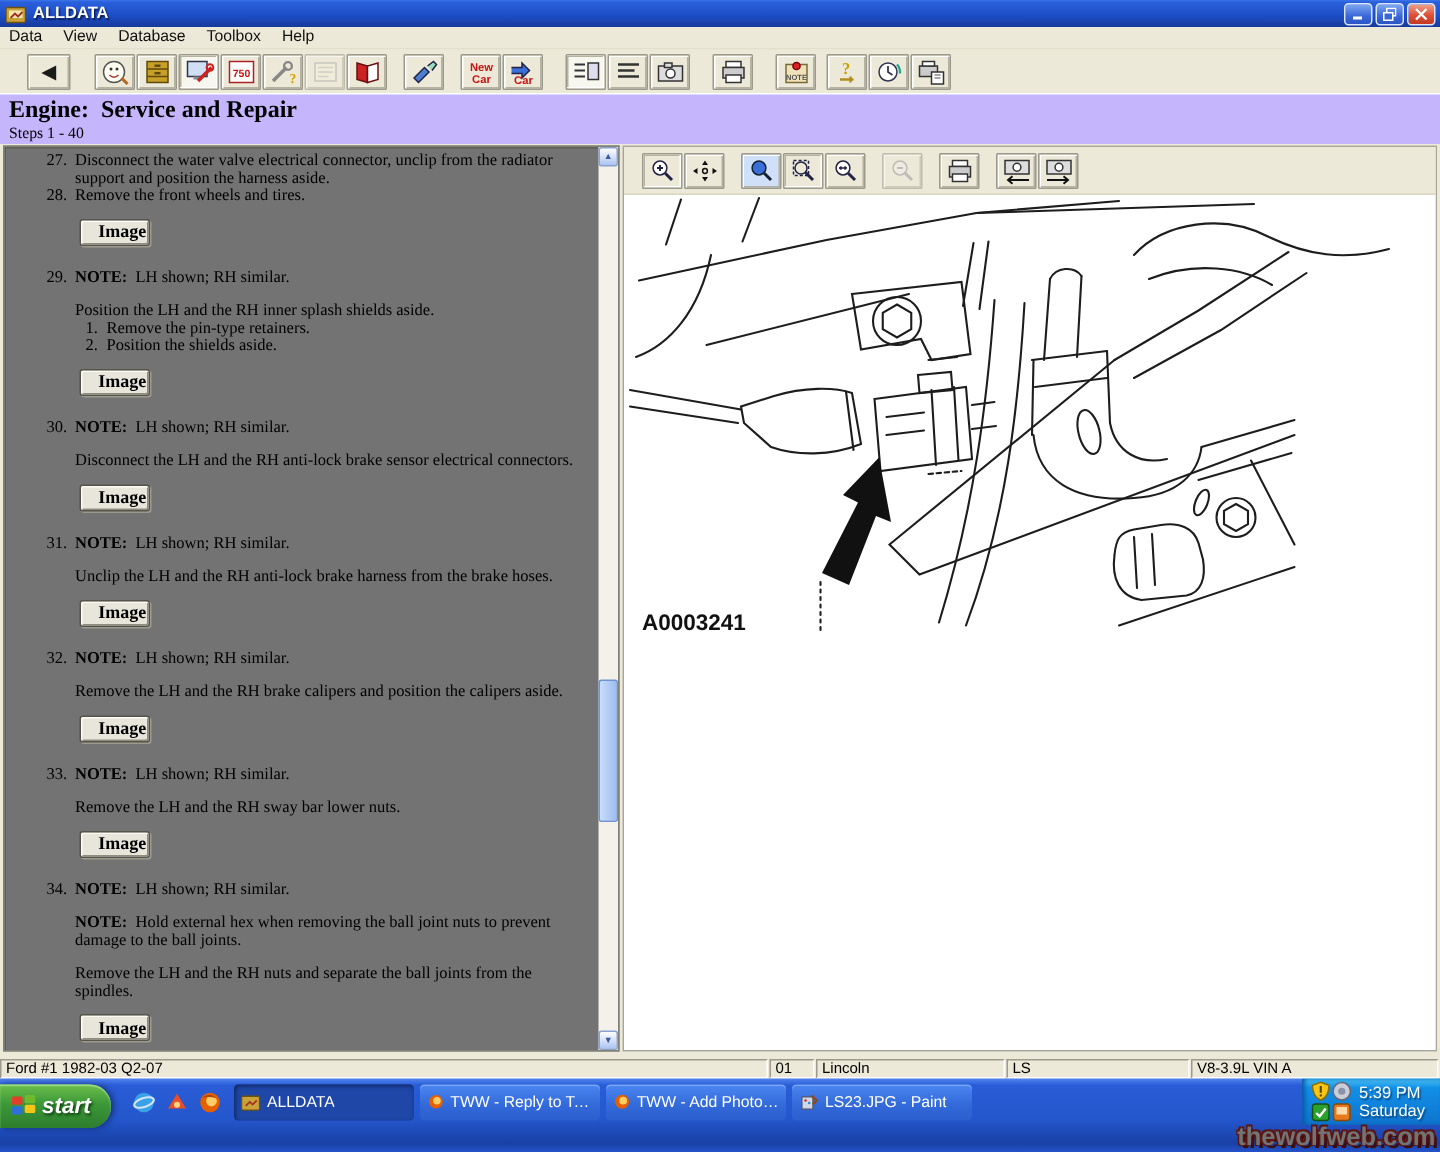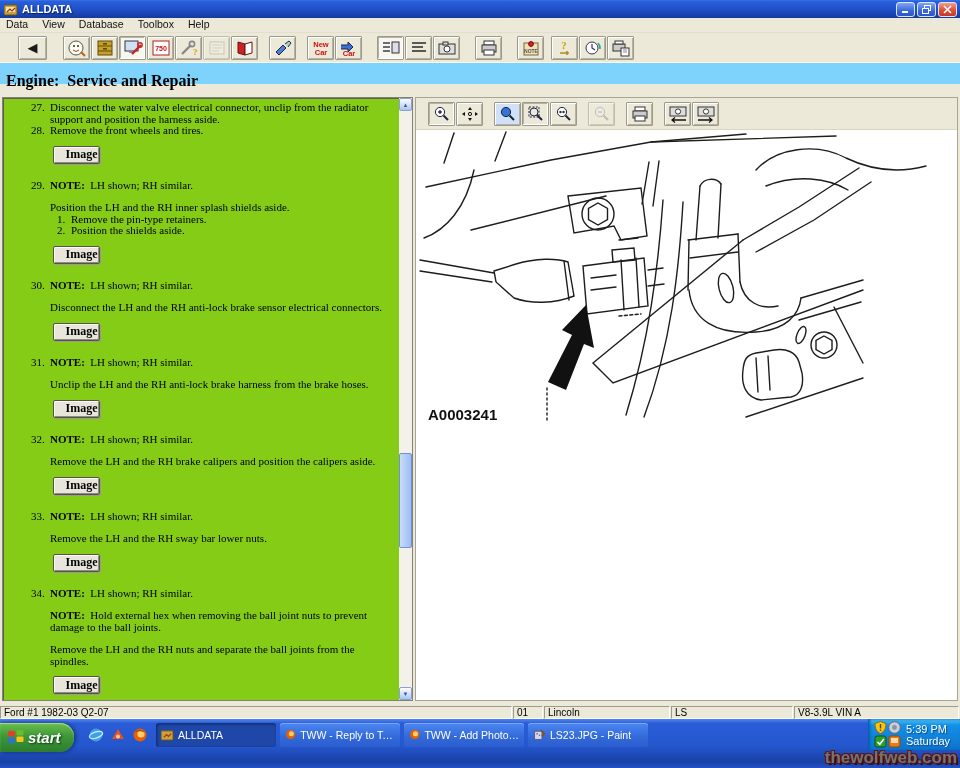--- a/index.html
+++ b/index.html
@@ -29,27 +29,27 @@
   .tbtn { width:27px; height:24px; margin-right:1px; background:#ece9d8;
     border:1px solid #9c9a8c; border-radius:1px; display:flex; align-items:center; justify-content:center;
     box-shadow:inset 1px 1px 0 #fff, inset -1px -1px 0 #b5b2a2; }
   .tbtn.pressed { background:#f7f6ef; box-shadow:inset -1px -1px 0 #fff, inset 1px 1px 0 #b5b2a2; }
   .tbtn.disabled { opacity:.55; }
   .tbtn.back { width:29px; margin-right:16px; font-size:13px; color:#1a1a1a; }
   .gap6 { width:6px; } .gap10 { width:10px; } .gap14 { width:14px; }
   .tbtn svg { display:block; }
 
   
-  .docheader { height:22px; background:#7dd3fc; padding:9px 0 0 6px; border-top:1px solid #fff; }
+  .docheader { height:34px; background:#c4b5fd; padding:2px 0 0 6px; border-top:1px solid #fff; }
   .doctitle { font-family:"Liberation Serif", serif; font-size:16px; font-weight:bold; color:#000; white-space:pre; }
   .docsub   { font-family:"Liberation Serif", serif; font-size:10.5px; color:#000; margin-top:1px; }
 
   
   .main { position:absolute; top:96px; left:0; width:960px; height:610px; background:#ece9d8; }
-  .left-panel { position:absolute; left:2px; top:1px; width:411px; height:604px; background:#84cc16;
+  .left-panel { position:absolute; left:2px; top:1px; width:411px; height:604px; background:#737373;
     border:1px solid #828177; box-shadow:inset 1px 1px 0 #5f5e55; overflow:hidden; }
   .steps { position:absolute; left:0; top:0; width:396px; height:604px; overflow:hidden;
     font-family:"Liberation Serif", serif; font-size:11px; line-height:11.5px; color:#000;
     padding:4px 4px 0 28px; }
   .srow { display:flex; }
   .srow .num { width:19px; flex:none; }
   .srow .stext { flex:1; padding-right:4px; }
   .para { margin-top:11px; margin-left:19px; padding-right:10px; }
   .sub { margin-left:19px; }
   .sub .srow .num { width:14px; margin-left:7px; }
@@ -287,20 +287,21 @@
           <rect x="4" y="2" width="8" height="3" fill="#fff" stroke="#333"></rect>
           <rect x="10" y="9" width="8" height="8" fill="#fff" stroke="#333"></rect>
           <line x1="12" y1="11" x2="16" y2="11" stroke="#888"></line>
           <line x1="12" y1="13" x2="16" y2="13" stroke="#888"></line>
         </svg>
       </span>
   </div>
 
   <div class="docheader">
     <div class="doctitle">Engine:  Service and Repair</div>
+    <div class="docsub">Steps 1 - 40</div>
   </div>
 
   <div class="main">
 
     <div class="left-panel">
       <div class="steps">
 
         <div class="step">
           <div class="srow">
               <span class="num">27.</span>

